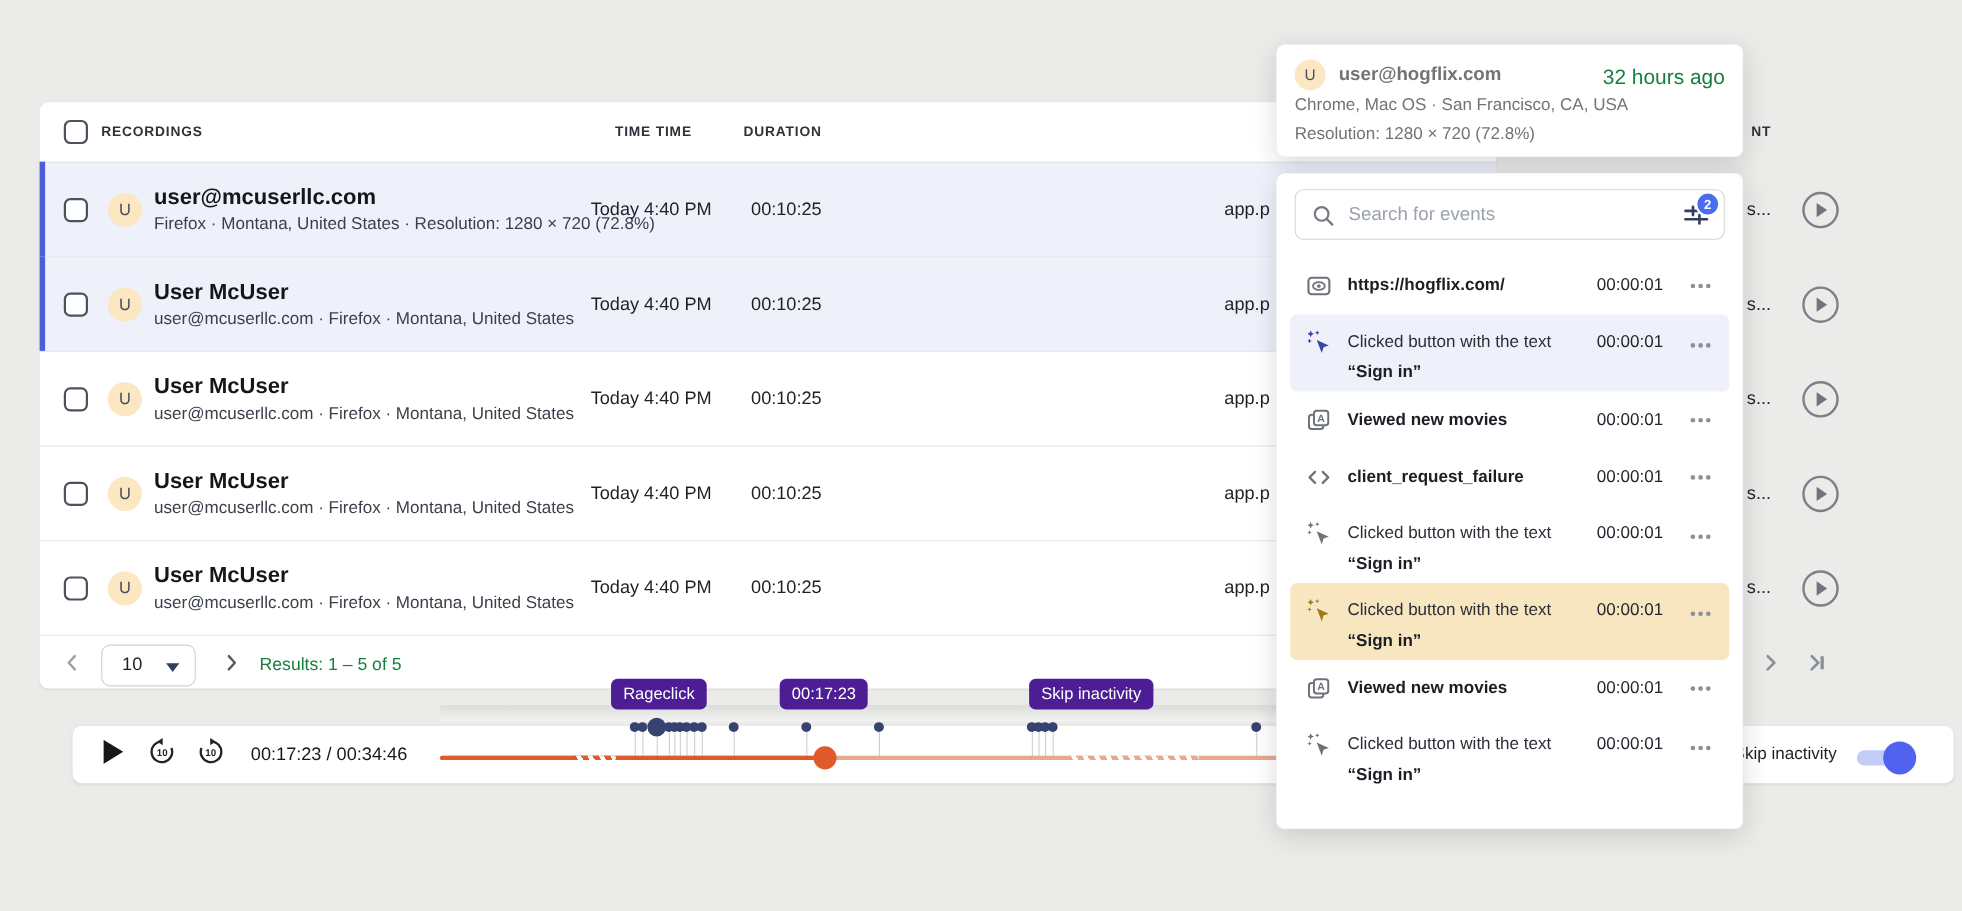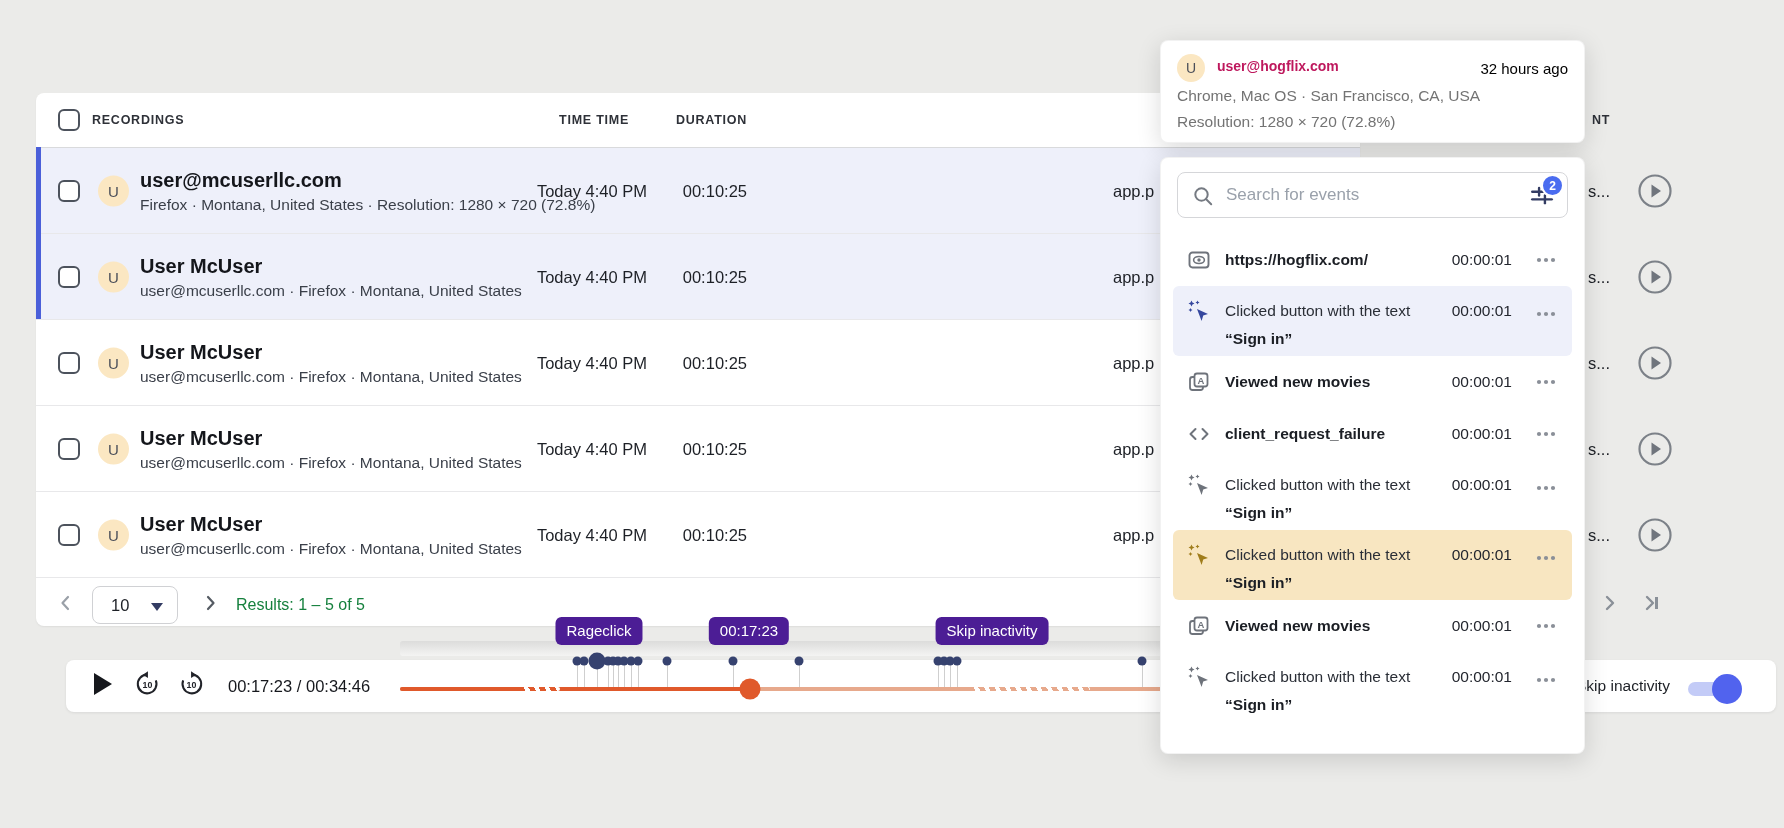--- a/index.html
+++ b/index.html
@@ -60,22 +60,22 @@
       background:#4c1d95;color:#fff;font-size:15px;border-radius:6px;padding:0 11px;white-space:nowrap;z-index:6}
   #skip-label{position:absolute;left:1510px;top:50%;transform:translateY(-50%);font-size:15.5px;color:#1d2026;white-space:nowrap}
   .toggle{position:absolute;left:1622px;top:22px;width:50px;height:14px;border-radius:7px;background:#c3cbf7;cursor:pointer}
   .toggle .knob{position:absolute;right:-4px;top:-8px;width:30px;height:30px;border-radius:50%;background:#5163ee}
 
   
   #user-card{left:1160px;top:40px;width:423px;height:101px;z-index:40;
       box-shadow:0 6px 24px rgba(0,0,0,.14);border:1px solid rgba(0,0,0,.05)}
   .uc-avatar{position:absolute;left:16px;top:13px;width:28px;height:28px;border-radius:50%;background:#fbe7c2;
       display:flex;align-items:center;justify-content:center;font-size:14px;color:#4b4f59}
-  .uc-email{position:absolute;left:56px;top:17px;font-size:14px;font-weight:700;color:#be185d}
-  .uc-ago{position:absolute;right:16px;top:19px;font-size:15px;color:#000000}
+  .uc-email{position:absolute;left:56px;top:17px;font-size:17px;font-weight:700;color:#737373}
+  .uc-ago{position:absolute;right:16px;top:19px;font-size:19px;color:#15803d}
   .uc-line{position:absolute;left:16px;font-size:15.5px;color:#737373;white-space:nowrap}
   .uc-l1{top:46px}.uc-l2{top:72px}
 
   #events-panel{left:1160px;top:157px;width:423px;height:595px;z-index:40;overflow:hidden;
       box-shadow:0 6px 24px rgba(0,0,0,.14);border:1px solid rgba(0,0,0,.05)}
   .searchwrap{position:absolute;left:16px;right:16px;top:14px;height:46px;border:1px solid #d5d6d9;
       border-radius:8px;box-sizing:border-box}
   .searchwrap svg.mag{position:absolute;left:14px;top:12px}
   .searchwrap input{position:absolute;left:46px;top:1px;bottom:1px;right:62px;border:none;outline:none;
       font-size:17px;font-family:"Liberation Sans",sans-serif;color:#000000;background:transparent}

